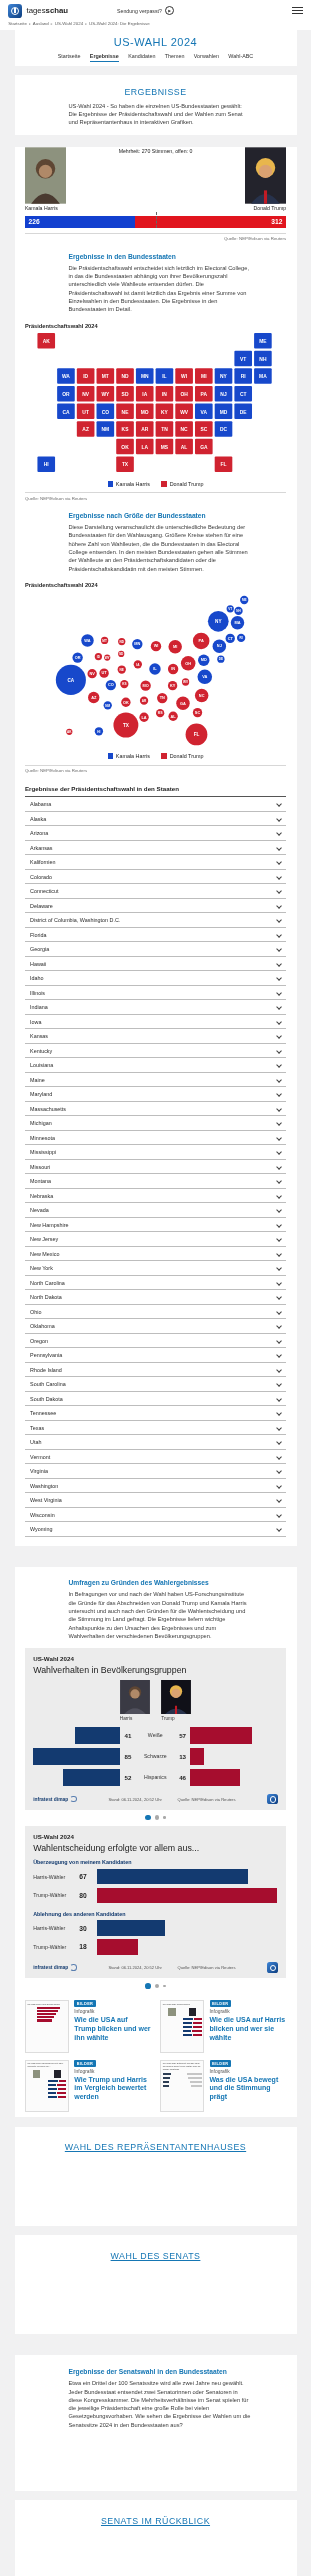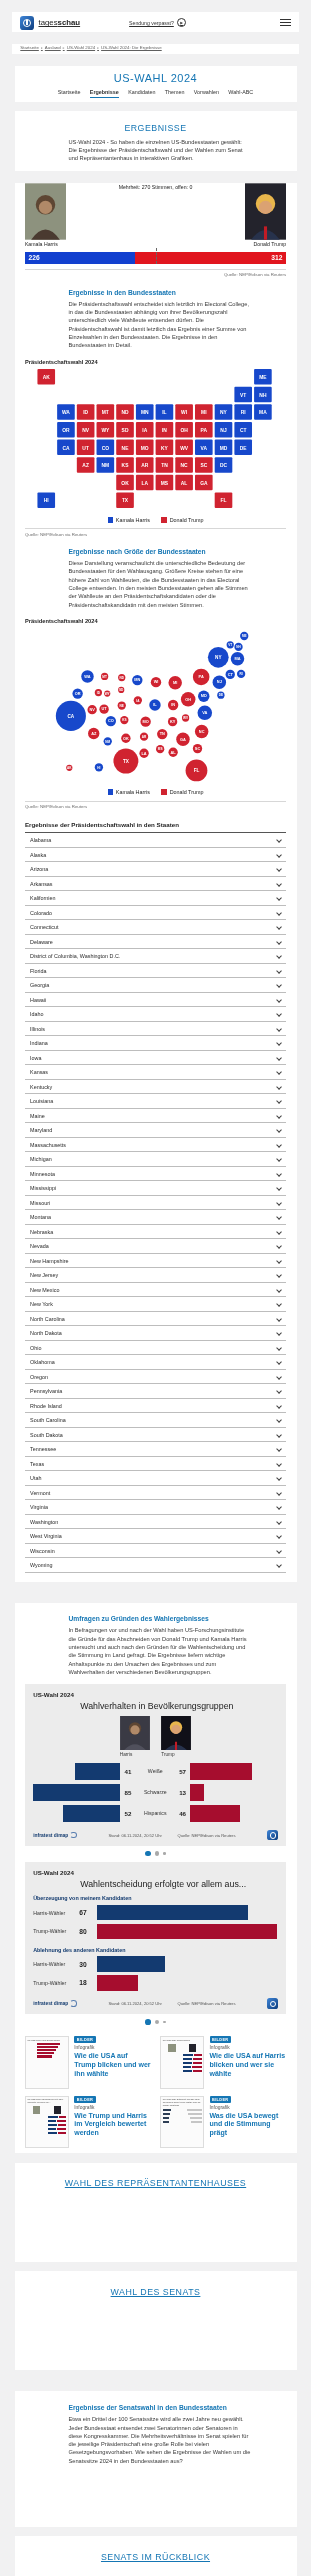--- a/index.html
+++ b/index.html
@@ -1,18 +1,18 @@
 <!DOCTYPE html>
 <html style="font-size:8.3px"><head>
 <meta charset="utf-8">
 <style>
   html{background:#f1f1f2;}
   body{width:311px;margin:0 auto;background:#f1f1f2;font-family:"Liberation Sans",sans-serif;color:#2e2e2e;font-size:5.7px;}
   .card{background:#fff;margin:0 14.5px 4.7px;position:relative;}
-  .full{margin:12px;text-decoration:underline;}
+  .full{margin:0;}
   
   .topbar{background:#fff;display:flex;align-items:center;padding:4.1px 8.3px 2.1px;}
   .tslogo{width:13.5px;height:13.5px;border-radius:3.1px;background:linear-gradient(135deg,#3f86d8,#0d3d7e);position:relative;flex:0 0 auto;}
   .tslogo::before{content:"";position:absolute;left:2.6px;top:2.6px;width:6.2px;height:6.2px;border:1px solid #fff;border-radius:50%;}
   .tslogo::after{content:"";position:absolute;left:5.7px;top:4.1px;width:1.6px;height:4.7px;background:#fff;}
   .wordmark{font-size:7.8px;margin-left:4.7px;color:#1d1d1d;}
   .wordmark b{font-weight:bold;}
   .sendung{margin-left:49px;display:flex;align-items:center;gap:3.1px;color:#333;font-size:5.2px;}
   .play{width:7.3px;height:7.3px;border:0.8px solid #333;border-radius:50%;display:inline-flex;align-items:center;justify-content:center;font-size:3.6px;color:#333;}
   .burger{margin-left:auto;width:10.4px;cursor:pointer;}
@@ -55,21 +55,21 @@
   .bubblewrap{margin:2.1px auto 0;width:218px;}
   
   .acchead{font-weight:bold;font-size:6.2px;margin:12.4px 10.4px 0;color:#1d1d1d;}
   .accline{border-top:0.5px solid #555;margin:4.1px 10.4px 0;}
   .acc{margin:0 10.4px;}
   .accrow{display:flex;align-items:center;justify-content:space-between;height:13.5px;border-bottom:0.5px solid #bdbdbd;padding:0 3.1px 0 5.2px;cursor:pointer;color:#2b2b2b;font-size:5.4px;}
   .chev{width:3.1px;height:3.1px;border-right:0.8px solid #444;border-bottom:0.8px solid #444;transform:rotate(45deg);margin-right:2.1px;}
   
   .pollcard{background:#ececec;margin:7.3px 10.4px 0;padding:7.3px 8.3px 5.2px;}
   .kicker{font-weight:bold;font-size:6.2px;color:#1d1d1d;}
-  .ptitle{font-size:8.8px;color:#222;margin-top:3.1px;margin-left:47px;}
+  .ptitle{font-size:8.8px;color:#222;margin-top:3.1px;}
   .pphotos{display:flex;gap:11.4px;justify-content:center;margin-top:5.2px;}
   .pp{width:30px;}
   .pp svg{width:30px;height:34px;display:block;}
   .pp .plabel{font-size:4.7px;color:#333;margin-top:1.6px;}
   .p1rows{margin-top:4.1px;}
   .p1row{display:flex;align-items:center;height:21px;}
   .p1l{width:87px;display:flex;justify-content:flex-end;}
   .p1r{width:87px;display:flex;justify-content:flex-start;}
   .p1row .bar{height:16.6px;}
   .p1num{width:15.6px;text-align:center;font-weight:bold;font-size:6.2px;color:#1d1d1d;}

